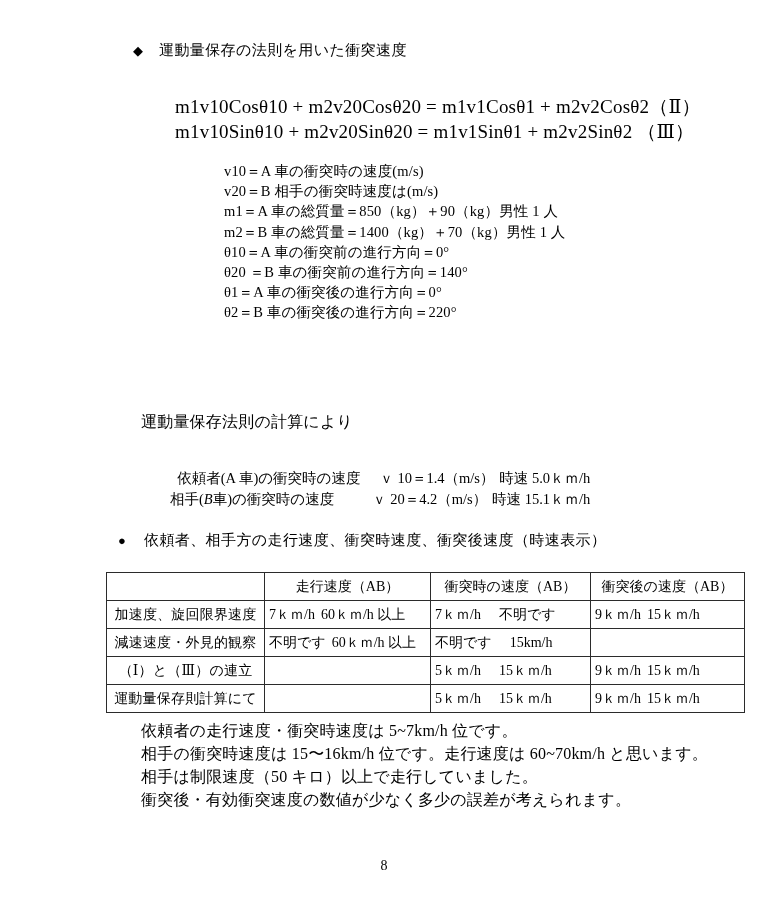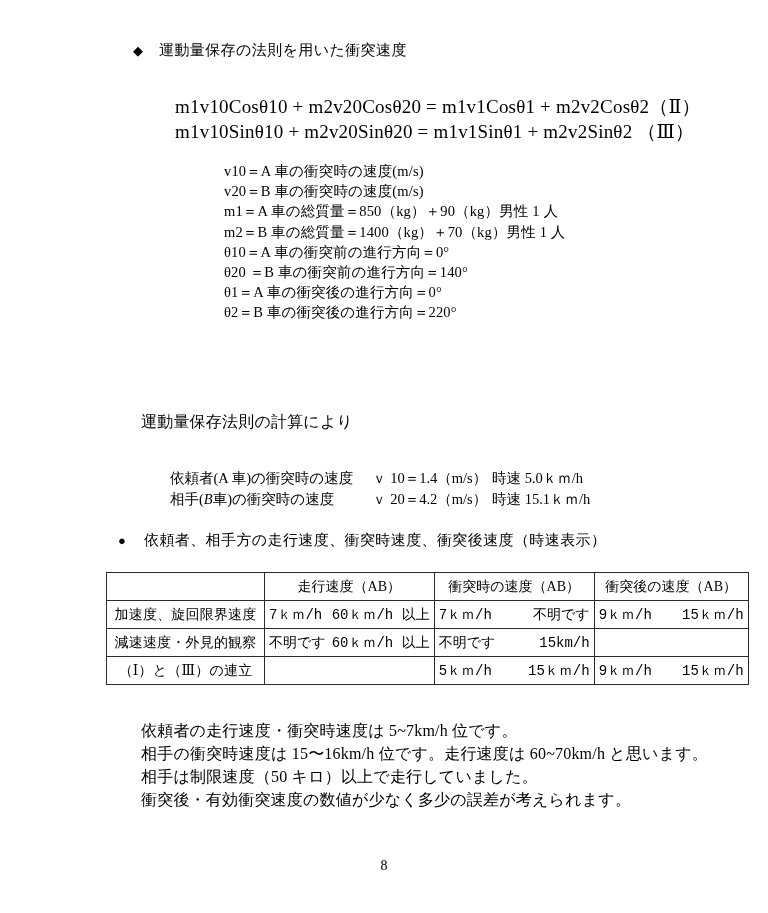--- a/index.html
+++ b/index.html
@@ -68,21 +68,21 @@
     letter-spacing: 0.2px;
   }
 
   
   .results {
     position: absolute;
     font-size: 14.5px;
     line-height: 20.5px;
     white-space: nowrap;
   }
-  .results .row { display: flex; align-items: baseline; }
+  .results .row { display: flex; align-items: baseline; justify-content: flex-end; }
   .results .c-label { width: 202px; flex: 0 0 202px; }
   .results .c-val   { width: 120px; flex: 0 0 120px; font-family: Liberation Serif, serif; }
   .results .c-kmh   { flex: 0 0 auto; }
   .ital { font-style: italic; }
 
   
   .speed-table {
     position: absolute;
     border-collapse: collapse;
     table-layout: fixed;
@@ -98,25 +98,24 @@
     white-space: nowrap;
     overflow: hidden;
     margin-left: 16px;
   }
   .col-a { width: 158px; }
   .col-b { width: 166px; }
   .col-c { width: 160px; }
   .col-d { width: 154px; }
   .cell-pair {
     display: flex;
-    justify-content: space-between;
+    justify-content: flex-start;
     align-items: baseline;
     gap: 6px;
     padding: 0 4px;
-    font-family: Liberation Mono, monospace;
   }
   .cell-pair.wide { gap: 18px; }
   .rowlabel { letter-spacing: 0.2px; }
 
   
   .page-number {
     position: absolute;
     width: 100%;
     text-align: center;
     font-size: 14px;
@@ -131,21 +130,21 @@
     <span class="bullet-mark">◆</span>
     <span class="bullet-text">運動量保存の法則を用いた衝突速度</span>
   </div>
 
   <div class="equation" style="left:175px; top:78px;margin-top:17px;">m1v10Cosθ10 + m2v20Cosθ20 = m1v1Cosθ1 + m2v2Cosθ2（Ⅱ）</div>
 
   <div class="equation" style="left:175px; top:120px;">m1v10Sinθ10 + m2v20Sinθ20 = m1v1Sinθ1 + m2v2Sinθ2 （Ⅲ）</div>
 
   <div class="deflist" style="left:196px; top:161px;">
     <div>v10＝A 車の衝突時の速度(m/s)</div>
-    <div>v20＝B 車の衝突時の速度(m/s)</div>
+    <div>v20＝B 相手の衝突時速度は(m/s)</div>
     <div>m1＝A 車の総質量＝850（kg）＋90（kg）男性 1 人</div>
     <div>m2＝B 車の総質量＝1400（kg）＋70（kg）男性 1 人</div>
     <div>θ10＝A 車の衝突前の進行方向＝0°</div>
     <div>θ20 ＝B 車の衝突前の進行方向＝140°</div>
     <div>θ1＝A 車の衝突後の進行方向＝0°</div>
     <div>θ2＝B 車の衝突後の進行方向＝220°</div>
   </div>
 
   <div class="para" style="left:141px; top:412px;">運動量保存法則の計算により</div>
 
@@ -239,20 +238,41 @@
             <span>15ｋｍ/h</span>
           </div>
         </td>
         <td>
           <div class="cell-pair">
             <span>9ｋｍ/h</span>
             <span>15ｋｍ/h</span>
           </div>
         </td>
       </tr>
+      <tr>
+        <td class="rowlabel">運動量保存則計算にて</td>
+        <td>
+          <div class="cell-pair">
+            <span></span>
+            <span></span>
+          </div>
+        </td>
+        <td>
+          <div class="cell-pair wide">
+            <span>5ｋｍ/h</span>
+            <span>15ｋｍ/h</span>
+          </div>
+        </td>
+        <td>
+          <div class="cell-pair">
+            <span>9ｋｍ/h</span>
+            <span>15ｋｍ/h</span>
+          </div>
+        </td>
+      </tr>
     </tbody>
   </table>
 
   <div class="para" style="left:141px; top:719px; line-height:23px;">
     <div>依頼者の走行速度・衝突時速度は 5~7km/h 位です。</div>
     <div>相手の衝突時速度は 15〜16km/h 位です。走行速度は 60~70km/h と思います。</div>
     <div>相手は制限速度（50 キロ）以上で走行していました。</div>
     <div>衝突後・有効衝突速度の数値が少なく多少の誤差が考えられます。</div>
   </div>
 

